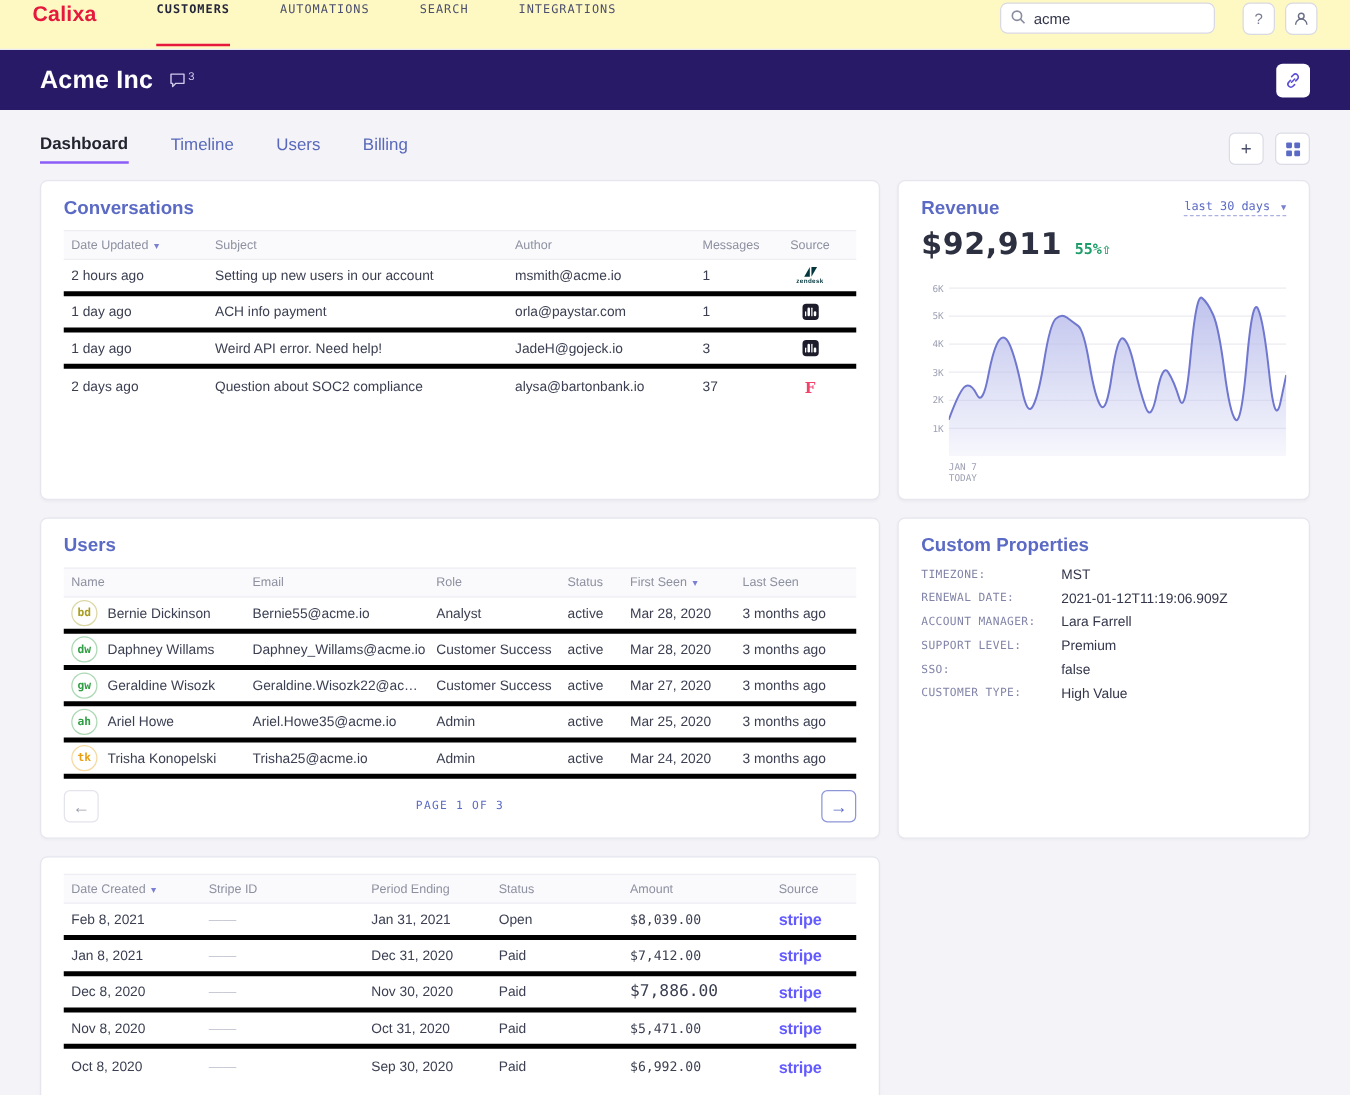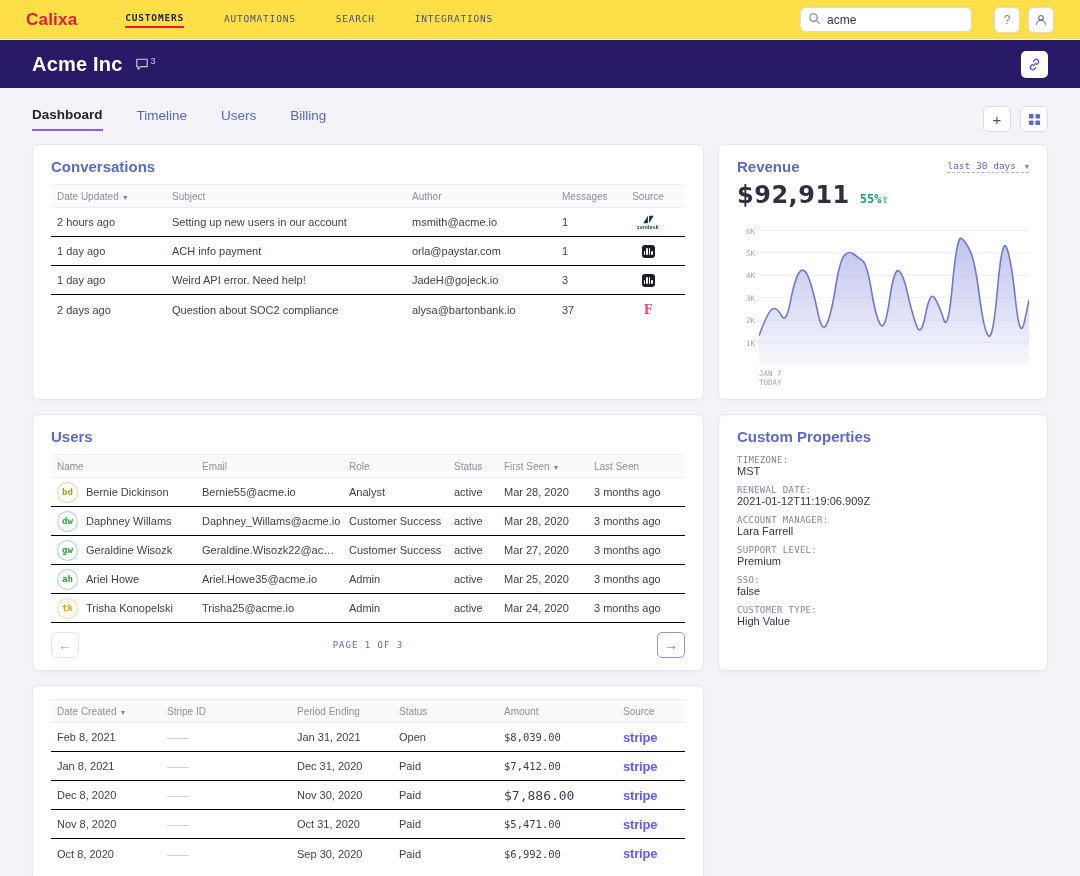--- a/index.html
+++ b/index.html
@@ -1,21 +1,21 @@
 <!DOCTYPE html>
 <html><head>
 <meta charset="utf-8">
 <style>
   * { margin:0; padding:0; box-sizing:border-box; }
   html,body { width:1080px; height:876px; overflow:hidden; background:#f4f4f8;
     font-family:"Liberation Sans", sans-serif; color:#3b3f51; }
   .mono { font-family:"DejaVu Sans Mono", monospace; }
 
   
-  .topnav { height:40px; background:#fde047; display:flex; align-items:center;
+  .topnav { height:40px; background:#fef9c3; display:flex; 
     padding:2px 26px; border-bottom:1px solid #ebebf2; }
   .logo { font-size:17px; font-weight:bold; color:#e6183c; margin-right:48px; letter-spacing:.2px;}
   .nav-item { font-family:"DejaVu Sans Mono", monospace; font-size:9.5px; letter-spacing:.8px;
     color:#4c4f6e; margin-right:40px; cursor:pointer; padding-bottom:3px; }
   .nav-item.active { color:#23253a; font-weight:bold; border-bottom:2px solid #e6183c; }
   .topnav .spacer { flex:1; }
   .search-box { position:relative; margin-right:14px; }
   .search-box input { width:172px; height:25px; border:1px solid #d9d9e4; border-radius:6px;
     padding:0 8px 0 26px; font-size:12px; color:#33364a; background:#fff; outline:none;}
   .search-box .mag { position:absolute; left:8px; top:5px; }
@@ -44,21 +44,21 @@
   
   .content { display:grid; grid-template-columns:1fr 330px; gap:14px; padding:2px 32px 16px;
     align-items:stretch; }
   .card { background:#fff; border:1px solid #e6e6ee; border-radius:6px; padding:13px 18px 12px;
     box-shadow:0 1px 2px rgba(30,30,60,.04); }
   .card-title { color:#5b6ac4; font-size:15px; font-weight:bold; margin-bottom:9px; }
 
   
   .thead { display:grid; align-items:center; background:#fafafc; border-top:1px solid #ededf3;
     border-bottom:1px solid #ededf3; height:24px; font-size:10px; color:#8d90a0; padding:0 6px; }
-  .trow { display:grid; align-items:center; height:29px; border-bottom:1px solid #000000;
+  .trow { display:grid; align-items:center; height:29px; border-bottom:4px solid #000000;
     font-size:11px; color:#3b3f51; padding:0 6px; cursor:pointer; }
   .trow:last-child { border-bottom:none; }
   .sort { color:#7a7fd0; font-size:7px; margin-left:3px; }
   .r { text-align:left; } .c { text-align:center; }
   .ell { white-space:nowrap; overflow:hidden; text-overflow:ellipsis; padding-right:8px; }
 
   .conv-grid { grid-template-columns:115px 1fr 150px 55px 62px; }
   .users-grid { grid-template-columns:145px 1fr 105px 50px 90px 85px; }
   .inv-grid { grid-template-columns:110px 130px 1fr 105px 105px 70px; }
 
@@ -97,21 +97,21 @@
   .rev-delta { color:#1e9e6a; font-size:12px; font-weight:bold;
     font-family:"DejaVu Sans Mono", monospace; }
   .chart-wrap { display:flex; }
   .y-axis { width:22px; position:relative; }
   .y-axis span { position:absolute; right:4px; font-size:7.5px; color:#9ea1b4;
     font-family:"DejaVu Sans Mono", monospace; transform:translateY(-50%); }
   .x-axis { display:flex; justify-content:space-between; margin-left:22px; margin-top:4px;
     font-size:7.5px; color:#9ea1b4; font-family:"DejaVu Sans Mono", monospace;flex-direction:column; }
 
   
-  .prop-row { display:flex; margin-bottom:7px;flex-direction:column; }
+  .prop-row { display:flex; margin-bottom:7px; }
   .prop-key { width:112px; font-family:"DejaVu Sans Mono", monospace; font-size:9px;
     color:#8184a8; letter-spacing:.3px; padding-top:1px; flex:none;}
   .prop-val { font-size:11px; color:#33364a; }
 
   svg { display:block; }
 </style>
 </head>
 <body>
 
 <div class="topnav">

